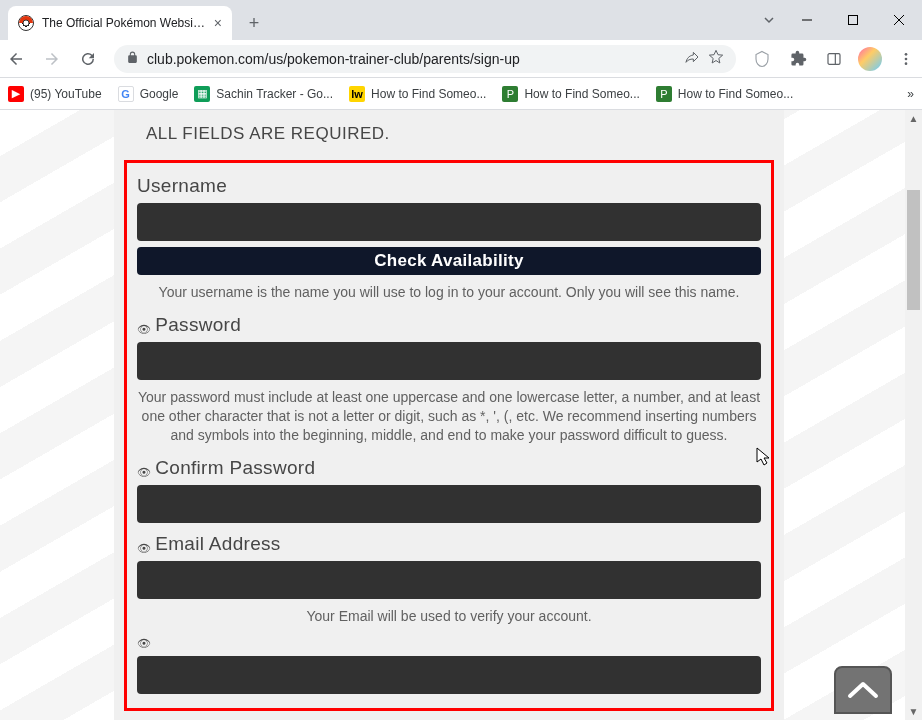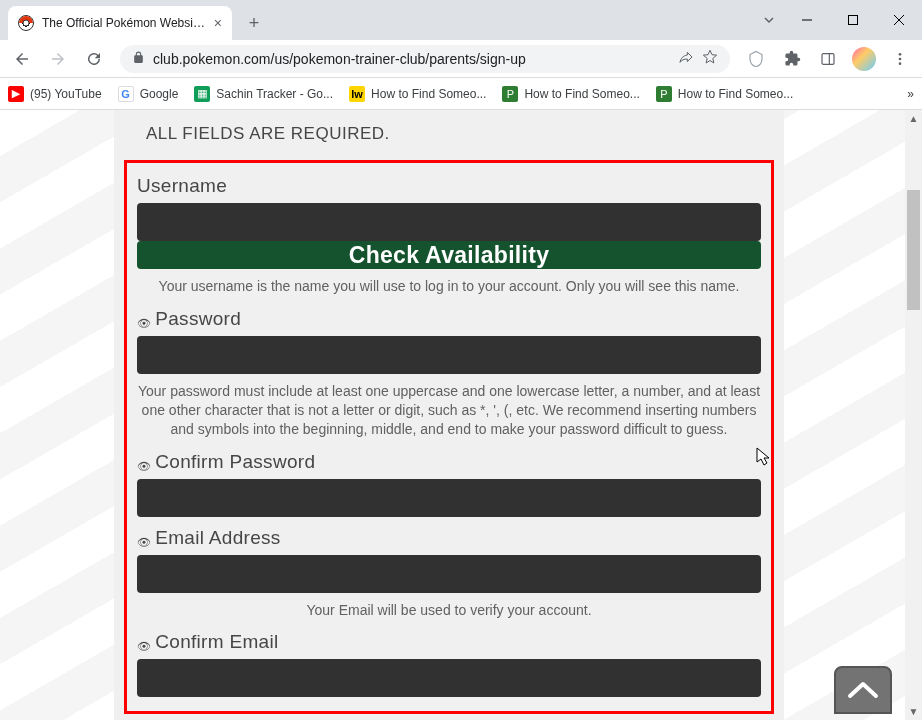--- a/index.html
+++ b/index.html
@@ -11,21 +11,21 @@
 .tab-favicon { width: 16px; height: 16px; border-radius: 50%; background: radial-gradient(circle at center, #fff 30%, #000 32%, #000 36%, #fff 38%); border: 1px solid #333; position: relative; overflow: hidden; }
 .tab-favicon::before { content:''; position:absolute; top:0; left:0; right:0; height:50%; background:#e3350d; }
 .tab-favicon::after { content:''; position:absolute; top:50%; left:50%; width:5px; height:5px; background:#fff; border:1px solid #333; border-radius:50%; transform:translate(-50%,-50%); }
 .tab-title { flex:1; white-space: nowrap; overflow: hidden; text-overflow: ellipsis; }
 .tab-close { font-size: 14px; color:#5f6368; cursor:pointer; }
 .new-tab { width: 28px; height: 28px; display:flex; align-items:center; justify-content:center; font-size:18px; color:#5f6368; margin-left:8px; margin-bottom:3px; cursor:pointer; }
 .window-controls { margin-left:auto; display:flex; align-items:center; height:100%; }
 .win-ctrl { width: 46px; height: 100%; display:flex; align-items:center; justify-content:center; color:#000; }
 .chevron-ctrl { width:30px; display:flex; align-items:center; justify-content:center; }
 
-.toolbar { height: 38px; background:#fff; border-bottom: 1px solid #dadce0; display:flex; align-items:center; padding: 0 6px; gap:4px; }
+.toolbar { height: 38px; background:#fff; border-bottom: 1px solid #dadce0; display:flex; align-items:center; padding: 0 0; gap:4px; }
 .nav-btn { width:32px; height:32px; display:flex; align-items:center; justify-content:center; color:#5f6368; border-radius:50%; }
 .nav-btn.disabled { color:#bdc1c6; }
 .address-bar { flex:1; height:28px; background:#f1f3f4; border-radius:14px; display:flex; align-items:center; padding:0 12px; gap:8px; font-size:14px; color:#202124; margin: 0 6px; }
 .lock { color:#5f6368; }
 .url-text { flex:1; white-space:nowrap; overflow:hidden; }
 .toolbar-icon { width:32px; height:32px; display:flex; align-items:center; justify-content:center; color:#5f6368; }
 .avatar { width:24px; height:24px; border-radius:50%; background: linear-gradient(135deg,#f6a 0%,#fc6 40%,#6cf 100%); }
 
 .bookmarks { height: 32px; background:#fff; border-bottom:1px solid #dadce0; display:flex; align-items:center; padding:0 8px; gap:16px; font-size:12px; color:#3c4043; overflow:hidden; }
 .bookmark { display:flex; align-items:center; gap:6px; white-space:nowrap; cursor:pointer; }
@@ -43,21 +43,21 @@
 .scrollbar-thumb { position:absolute; right:2px; width:13px; background:#c1c1c1; top:80px; height:120px; border-radius:0; }
 .scrollbar-arrow { position:absolute; right:0; width:17px; height:17px; display:flex; align-items:center; justify-content:center; color:#666; font-size:10px; }
 .sb-up { top:0; } .sb-down { bottom:0; }
 
 .content-col { width: 670px; margin: 0 0 0 114px; background:#f0f0f0; min-height:100%; padding-bottom:20px; }
 .required-note { font-family: 'Arial Narrow', Arial; font-size:17px; color:#464646; letter-spacing:0.5px; padding: 14px 0 16px 32px; }
 .form-box { margin: 0 10px; border: 3px solid #ff0000; padding: 8px 10px 14px; background:transparent; }
 .field-label { font-family: Arial; font-size:19px; color:#464646; margin: 4px 0 6px; letter-spacing:0.3px; display:flex; align-items:flex-end; gap:4px; }
 .eye-icon { font-size:11px; }
 .field-input { width:100%; height:38px; background:#313131; border:none; border-radius:4px; color:#fff; padding:0 10px; font-size:15px; }
-.check-btn { width:100%; height:28px; background:#14532d; color:#fff; border:none; border-radius:4px; font-family: Arial; font-weight:bold; font-size:23px; cursor:pointer; letter-spacing:0.3px; }
+.check-btn { width:100%; height:28px; background:#0f172a; color:#fff; border:none; border-radius:4px; font-family: Arial; font-weight:bold; font-size:17px; margin-top:6px; cursor:pointer; letter-spacing:0.3px; }
 .help-text { font-size:14px; color:#616161; margin:8px 0 12px; line-height:1.35;text-align:center; }
 
 .back-to-top { position:absolute; right:30px; bottom:6px; width:58px; height:48px; background:#737373; border:2px solid #555; border-radius:8px 8px 0 0; display:flex; align-items:center; justify-content:center; cursor:pointer; }
 .back-to-top svg { width:34px; height:22px; }
 
 .cursor-arrow { position:absolute; left:756px; top:337px; pointer-events:none; }
 </style>
 </head>
 <body>
 
@@ -209,21 +209,20 @@
 
       <div class="field-label" style="margin-top:10px">
         <span class="eye-icon">👁</span>
         <span>Email Address</span>
       </div>
       <input class="field-input" type="email" style="">
       <div class="help-text">Your Email will be used to verify your account.</div>
 
       <div class="field-label">
         <span class="eye-icon">👁</span>
-        <span>Confirm Email</span>
       </div>
       <input class="field-input" type="email" style="">
 
     </div>
   </div>
 
   <div class="back-to-top">
     <svg viewBox="0 0 34 22">
         <path d="M4 17 L17 5 L30 17" stroke="#fff" stroke-width="4" fill="none" stroke-linecap="round" stroke-linejoin="round"></path>
       </svg>

